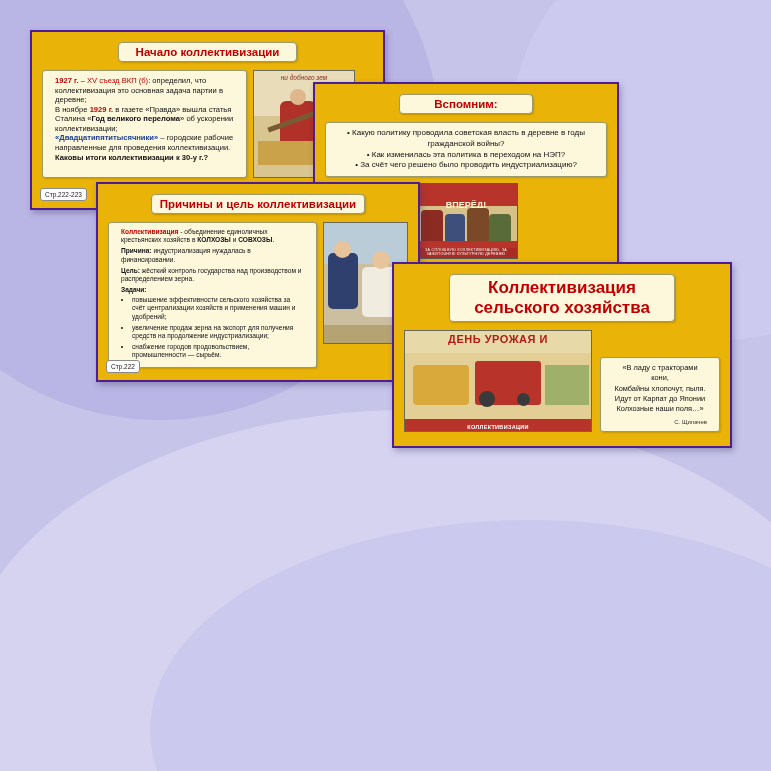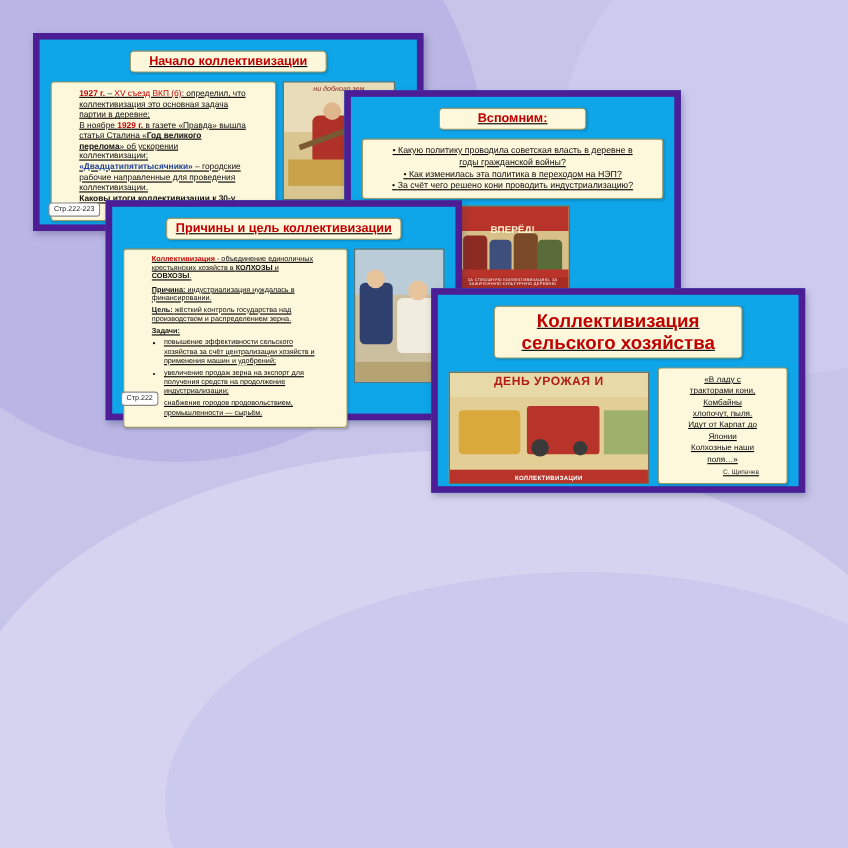--- a/index.html
+++ b/index.html
@@ -53,44 +53,43 @@
     top: -80px;
     width: 420px;
     height: 420px;
     border-radius: 50%;
     background: #cdcaef;
   }
 
   
   .slide {
     position: absolute;
-    background: #0ea5e9;
-    border: 6px solid #4c1d95;
+    background: #eab308;
+    border: 2px solid #4c1d95;
     box-shadow: 2px 3px 6px rgba(60,55,95,0.35);
     box-sizing: border-box;
     padding: 8px 10px;
-    text-decoration: underline;
   }
   .slide-title {
     background: #fdf7dc;
     border: 1px solid #9a9a6a;
     border-radius: 4px;
     color: #c00000;
     font-weight: bold;
     text-align: center;
     padding: 3px 6px;
     margin: 2px auto 8px auto;
     font-size: 12.5px;
     box-shadow: 1px 1px 2px rgba(0,0,0,0.18);
   }
   .textbox {
     background: #fdf7dc;
     border: 1px solid #9a9a6a;
     border-radius: 3px;
-    padding: 5px 25px;
+    padding: 5px 12px;
     box-sizing: border-box;
     box-shadow: 1px 1px 2px rgba(0,0,0,0.15);
   }
   .page-ref {
     position: absolute;
     left: 8px;
     bottom: 7px;
     background: #ffffff;
     border: 1px solid #8a8a8a;
     border-radius: 3px;
@@ -263,21 +262,21 @@
     </div>
   </div>
   <div class="page-ref">Стр.222-223</div>
 </div>
 
 <div class="slide" id="slide2">
   <div class="slide-title">Вспомним:</div>
   <div class="textbox q">
     <div>• <span>Какую политику проводила советская власть в деревне в годы гражданской войны?</span></div>
     <div>• <span>Как изменилась эта политика в переходом на НЭП?</span></div>
-    <div>• <span>За счёт чего решено кони проводить индустриализацию?</span></div>
+    <div>• <span>За счёт чего решено было проводить индустриализацию?</span></div>
   </div>
   <div class="poster2">
     <div style="position:absolute;inset:0;background:#d8c189;"></div>
     <div style="position:absolute;left:0;right:0;top:0;height:30%;background:#b8332a;"></div>
     <div class="p-title-red" style="color:#fff3cf;font-size:9px;top:16px;">ВПЕРЁД!</div>
     <div style="position:absolute;left:6px;top:26px;width:22px;height:34px;background:#8b2b22;border-radius:4px;"></div>
     <div style="position:absolute;left:30px;top:30px;width:20px;height:30px;background:#3d4f7a;border-radius:4px;"></div>
     <div style="position:absolute;left:52px;top:24px;width:22px;height:36px;background:#7a4a28;border-radius:4px;"></div>
     <div style="position:absolute;left:74px;top:30px;width:22px;height:30px;background:#5a6b3a;border-radius:4px;"></div>
     <div style="position:absolute;left:0;right:0;bottom:9px;height:8px;background:#b8332a;"></div>

